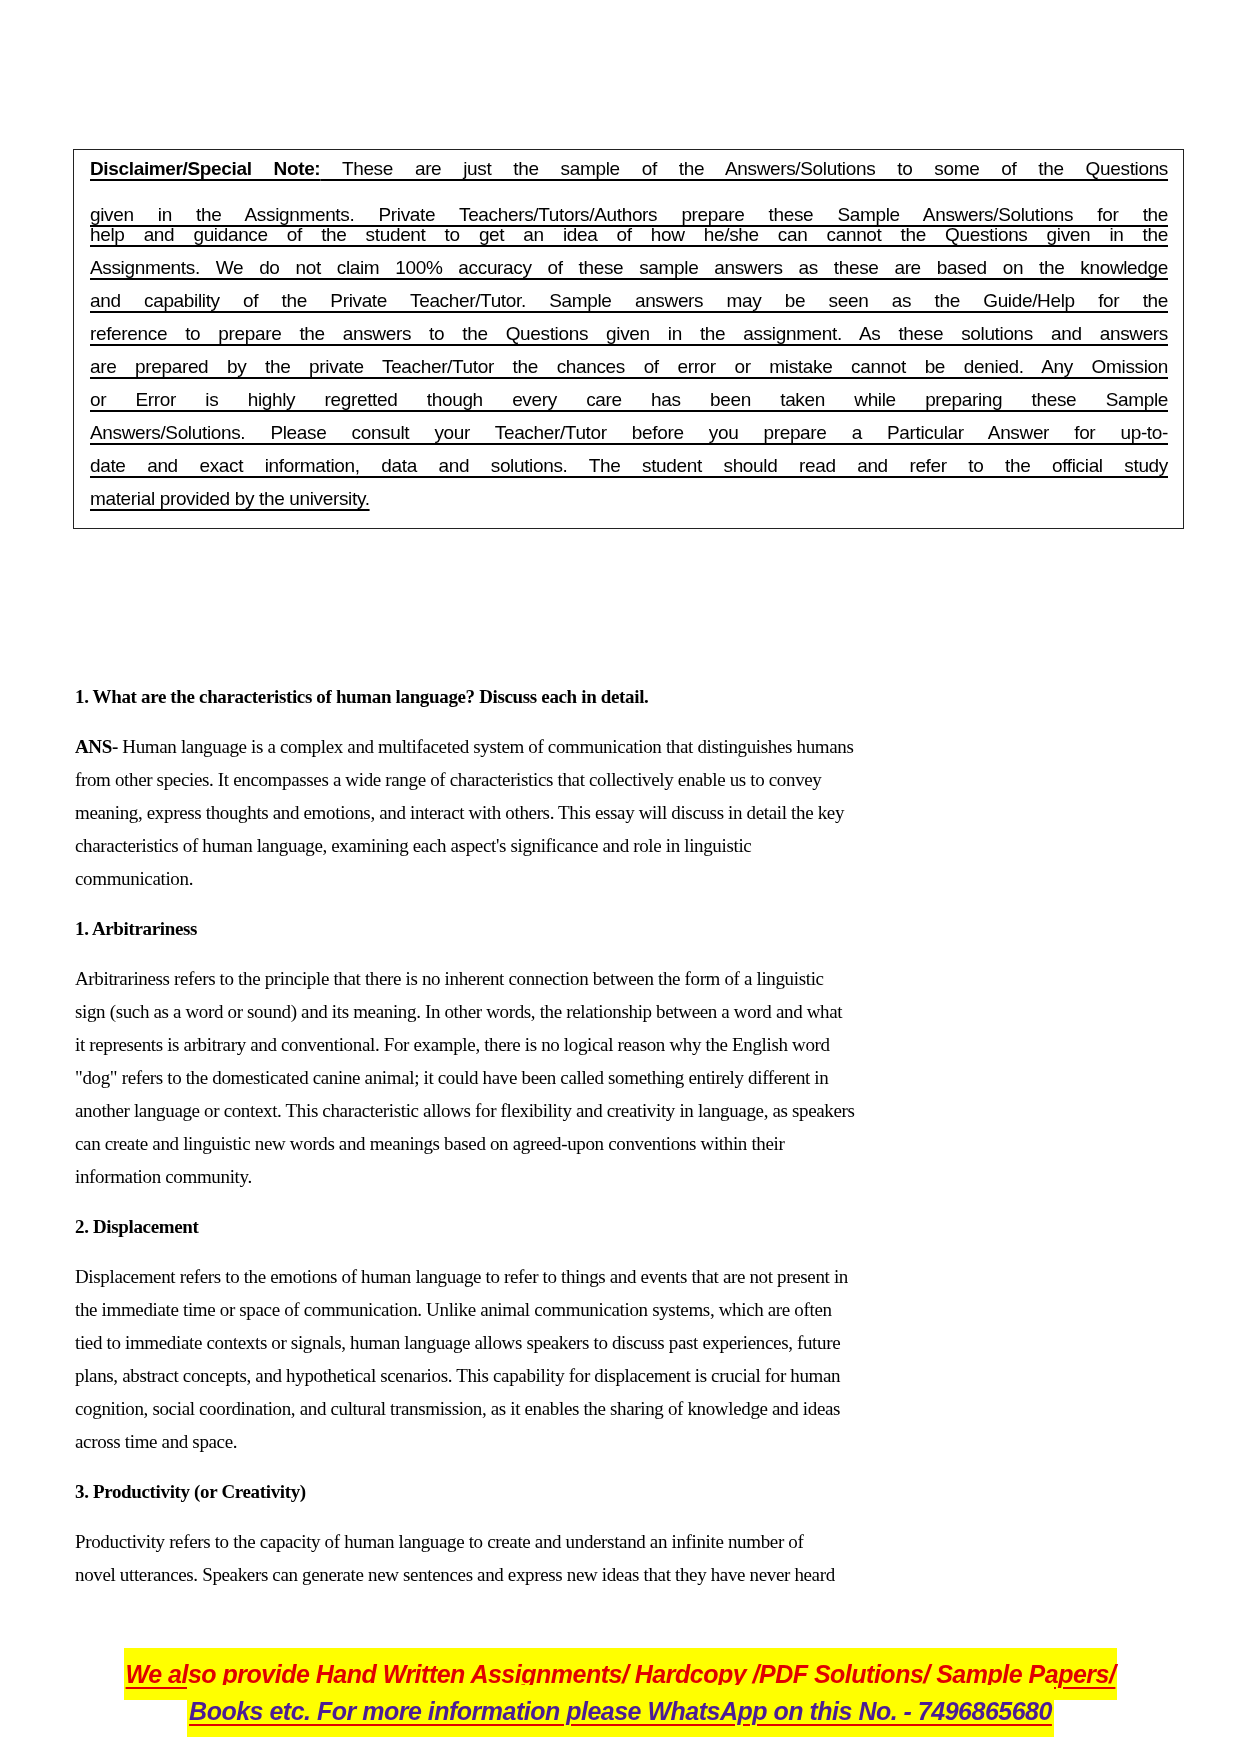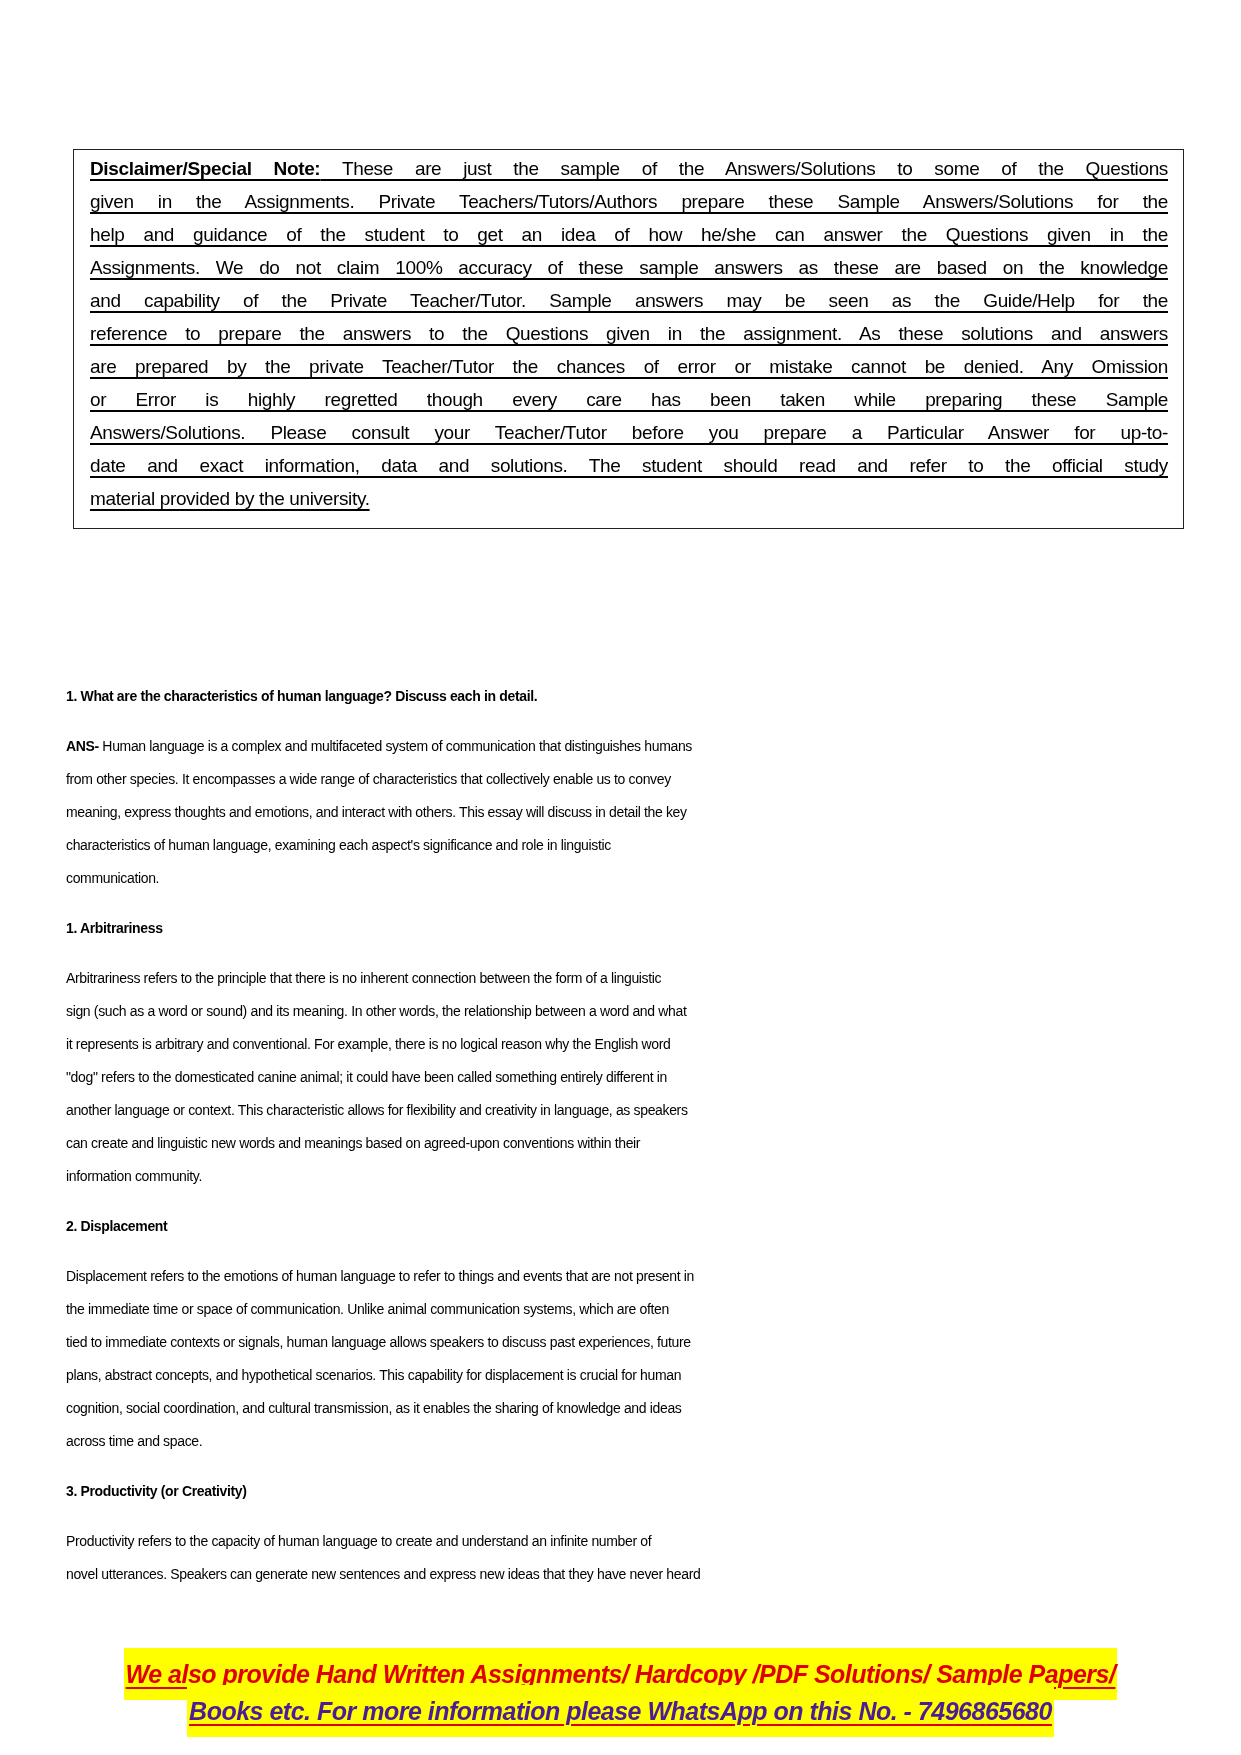--- a/index.html
+++ b/index.html
@@ -12,43 +12,43 @@
   .dline {
     position: absolute; left: 90px; width: 1078px; height: 33px;
     font-size: 19px; line-height: 33px; text-align: justify; text-align-last: justify;
     white-space: nowrap; overflow: visible;
     text-decoration: underline; text-underline-offset: 4px; text-decoration-thickness: 1.5px;
     letter-spacing: -0.35px;
   }
   .dline.last { text-align-last: left; }
   .dline .lbl { font-weight: bold; }
   .bline {
-    position: absolute; left: 66px; width: 1100px; height: 33px;
-    font-size: 14px; line-height: 33px; white-space: nowrap; letter-spacing: -0.35px;
+    position: absolute; left: 75px; width: 1100px; height: 33px;
+    font-size: 19px; line-height: 33px; white-space: nowrap; letter-spacing: -0.35px; font-family: Liberation Serif, serif;
   }
   .bline.bold { font-weight: bold; }
   .bline .lbl { font-weight: bold; }
   .footer-line {
     position: absolute; left: 0; width: 1241px; text-align: center;
     font-size: 25px; line-height: 37px; height: 37px;
   }
   .footer-line span {
     background: #ffff00; color: #e00000; font-weight: bold; font-style: italic;
     text-decoration: underline; text-decoration-color: #e00000; text-underline-offset: 4px;
     text-decoration-thickness: 2px; letter-spacing: -0.5px; padding: 12px 2px;
   }
 </style>
 </head>
 <body>
 
 <div class="disclaimer-box"></div>
 
 <div class="dline" style="top:152px"><span class="lbl">Disclaimer/Special Note:</span><span> These are just the sample of the Answers/Solutions to some of the Questions</span></div>
-<div class="dline" style="top:185px">given in the Assignments. Private Teachers/Tutors/Authors prepare these Sample Answers/Solutions for the</div>
-<div class="dline" style="top:218px">help and guidance of the student to get an idea of how he/she can answer the Questions given in the</div>
+<div class="dline" style="top:198px">given in the Assignments. Private Teachers/Tutors/Authors prepare these Sample Answers/Solutions for the</div>
+<div class="dline" style="top:218px">help and guidance of the student to get an idea of how he/she can cannot the Questions given in the</div>
 <div class="dline" style="top:251px">Assignments. We do not claim 100% accuracy of these sample answers as these are based on the knowledge</div>
 <div class="dline" style="top:284px">and capability of the Private Teacher/Tutor. Sample answers may be seen as the Guide/Help for the</div>
 <div class="dline" style="top:317px">reference to prepare the answers to the Questions given in the assignment. As these solutions and answers</div>
 <div class="dline" style="top:350px">are prepared by the private Teacher/Tutor the chances of error or mistake cannot be denied. Any Omission</div>
 <div class="dline" style="top:383px">or Error is highly regretted though every care has been taken while preparing these Sample</div>
 <div class="dline" style="top:416px">Answers/Solutions. Please consult your Teacher/Tutor before you prepare a Particular Answer for up-to-</div>
 <div class="dline" style="top:449px">date and exact information, data and solutions. The student should read and refer to the official study</div>
 <div class="dline last" style="top:482px">material provided by the university.</div>
 
 <div class="bline bold" style="top:680px">1. What are the characteristics of human language? Discuss each in detail.</div>

